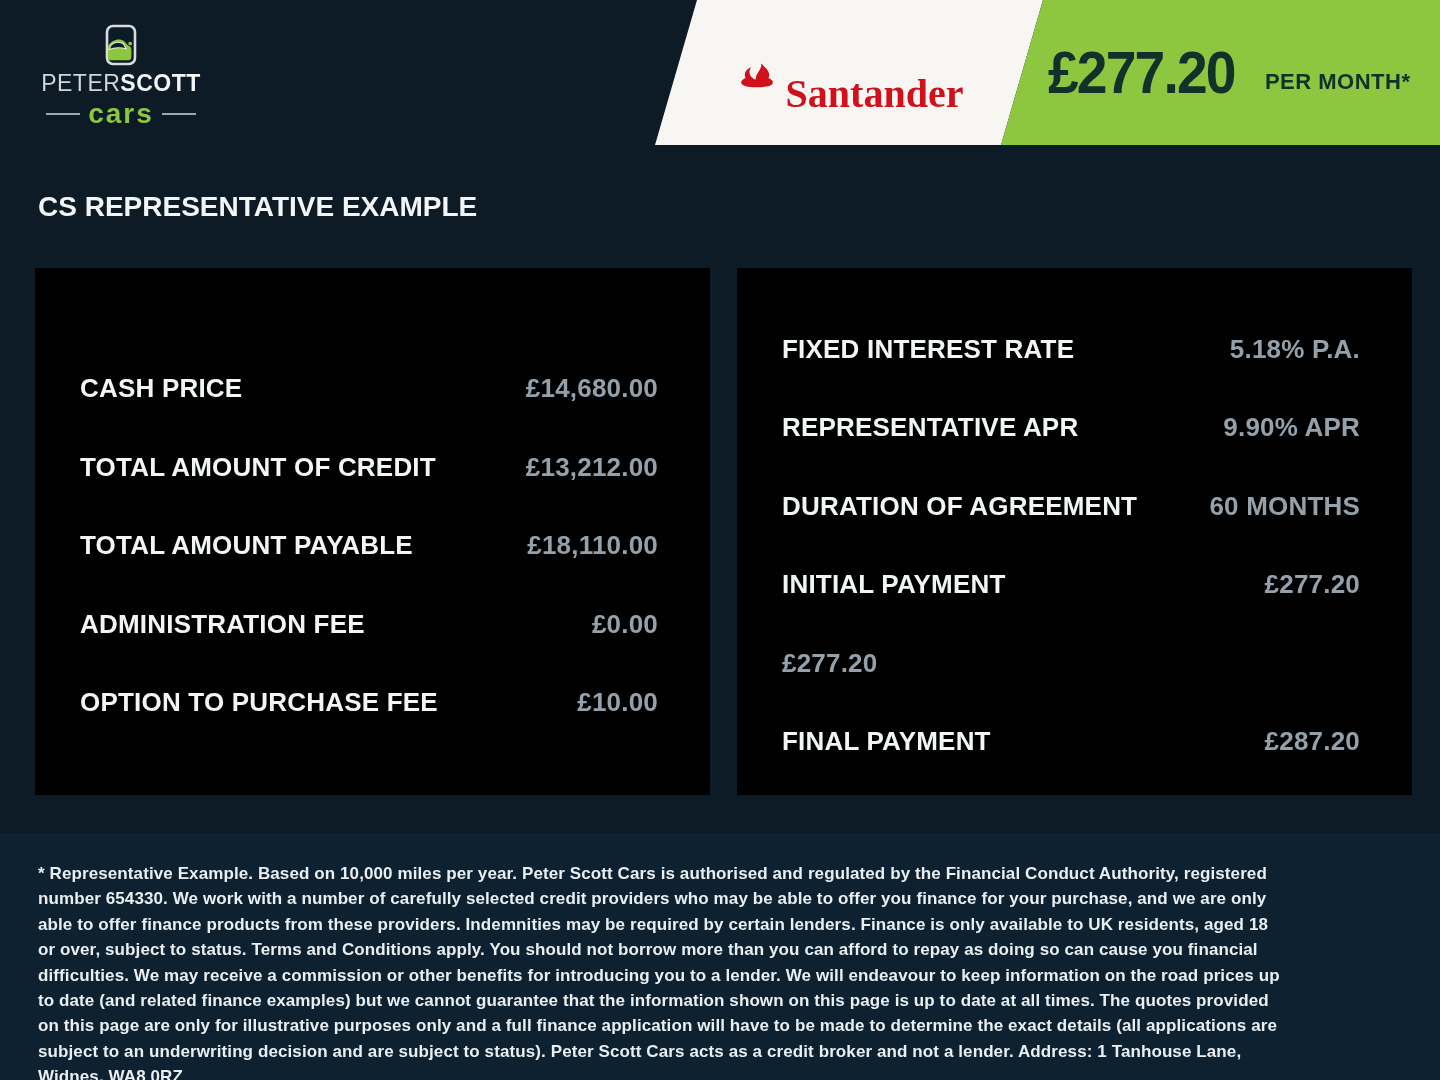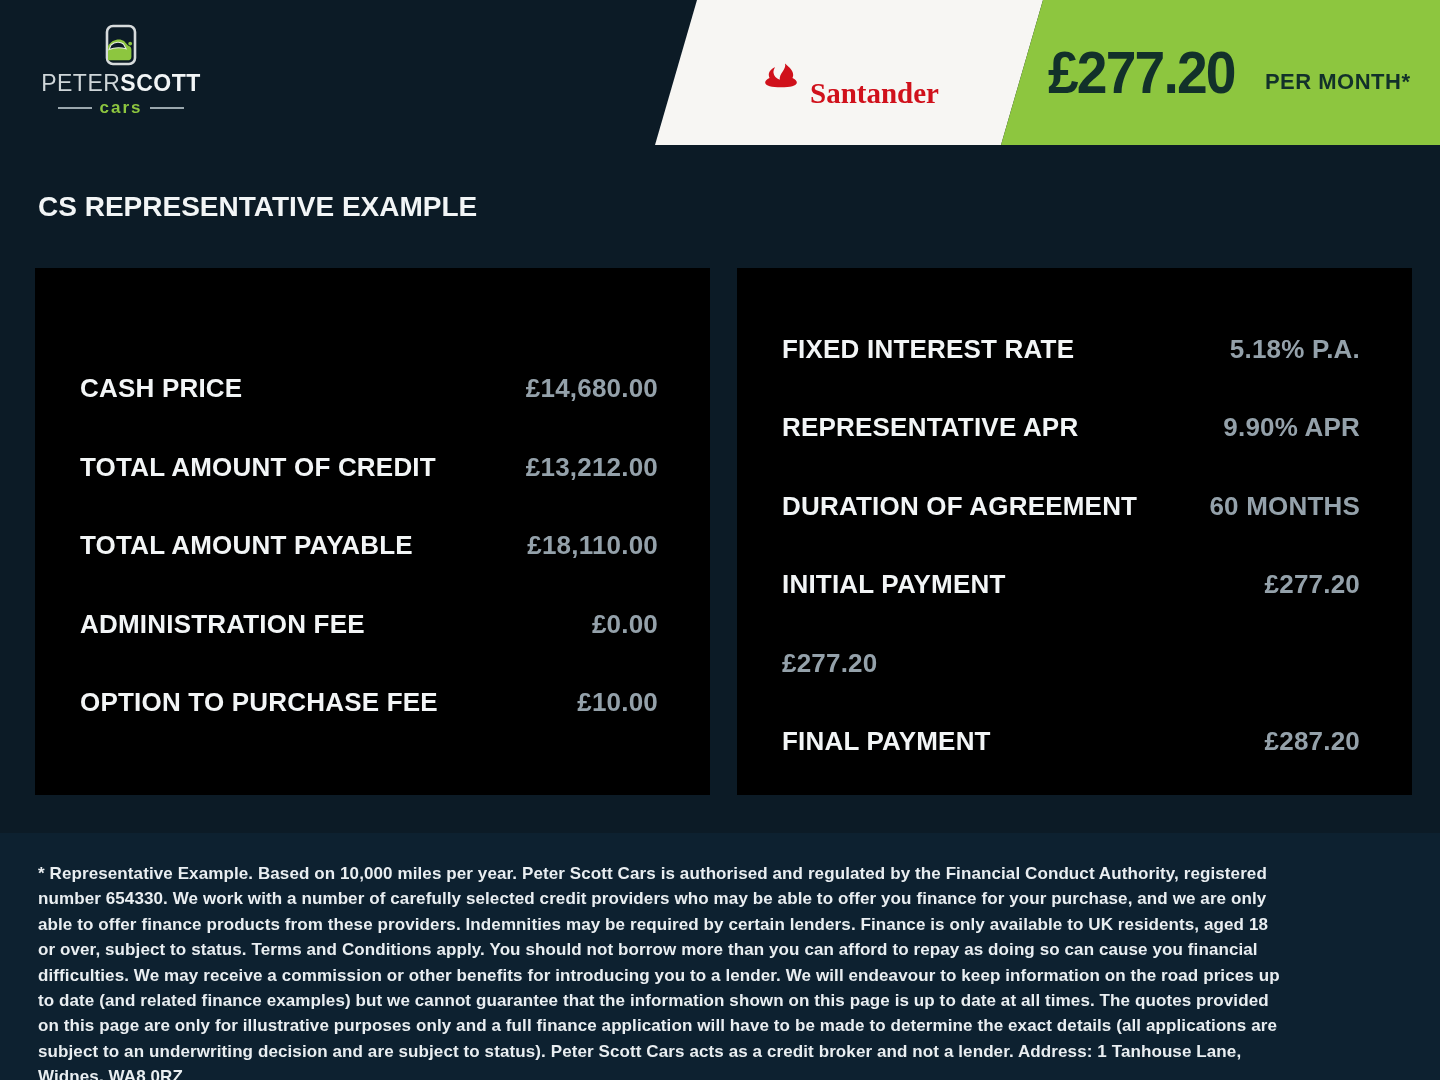--- a/index.html
+++ b/index.html
@@ -23,27 +23,27 @@
   }
 
   
   .dealer-logo { position: absolute; top: 24px; left: 36px; width: 170px; text-align: center; }
   .dealer-logo .badge { display: block; margin: 0 auto 4px auto; width: 32px; height: 42px; }
   .dealer-name { font-size: 23px; letter-spacing: 0.5px; white-space: nowrap; color: #e9eced; }
   .dealer-name .light { font-weight: 300; color: #cfd6d9; }
   .dealer-name .bold { font-weight: 700; color: #f2f5f6; }
   .dealer-sub { display: flex; align-items: center; justify-content: center; gap: 8px; margin-top: 1px; }
   .dealer-sub .line { width: 34px; height: 2px; background: #9aa7ad; }
-  .dealer-sub .cars { color: #8dc63f; font-weight: 700; font-size: 17px; letter-spacing: 2px; }
+  .dealer-sub .cars { color: #8dc63f; font-weight: 700; font-size: 28px; letter-spacing: 2px; }
 
   
   .lender { position: absolute; top: 0; left: 700px; width: 300px; height: 145px;
             display: flex; align-items: center; justify-content: center; gap: 9px; }
   .flame-icon { width: 40px; height: 34px; }
-  .lender-name { font-family: "Liberation Serif", serif; font-weight: 700; font-size: 29px; color: #d0111b; margin-top: 41px; }
+  .lender-name { font-family: "Liberation Serif", serif; font-weight: 700; font-size: 40px; color: #d0111b; margin-top: 41px; }
 
   
   .banner { position: absolute; top: 0; left: 1048px; width: 380px; height: 145px;
             display: flex; align-items: baseline; gap: 14px; }
   .banner-amount { font-size: 60px; font-weight: 700; color: #12312a; letter-spacing: -2px;
                    line-height: 145px; transform: scaleX(0.92); transform-origin: left center; }
   .banner-suffix { font-size: 22px; font-weight: 700; color: #12312a; letter-spacing: 0.5px;
                    position: relative; top: -4px; }
 
   

